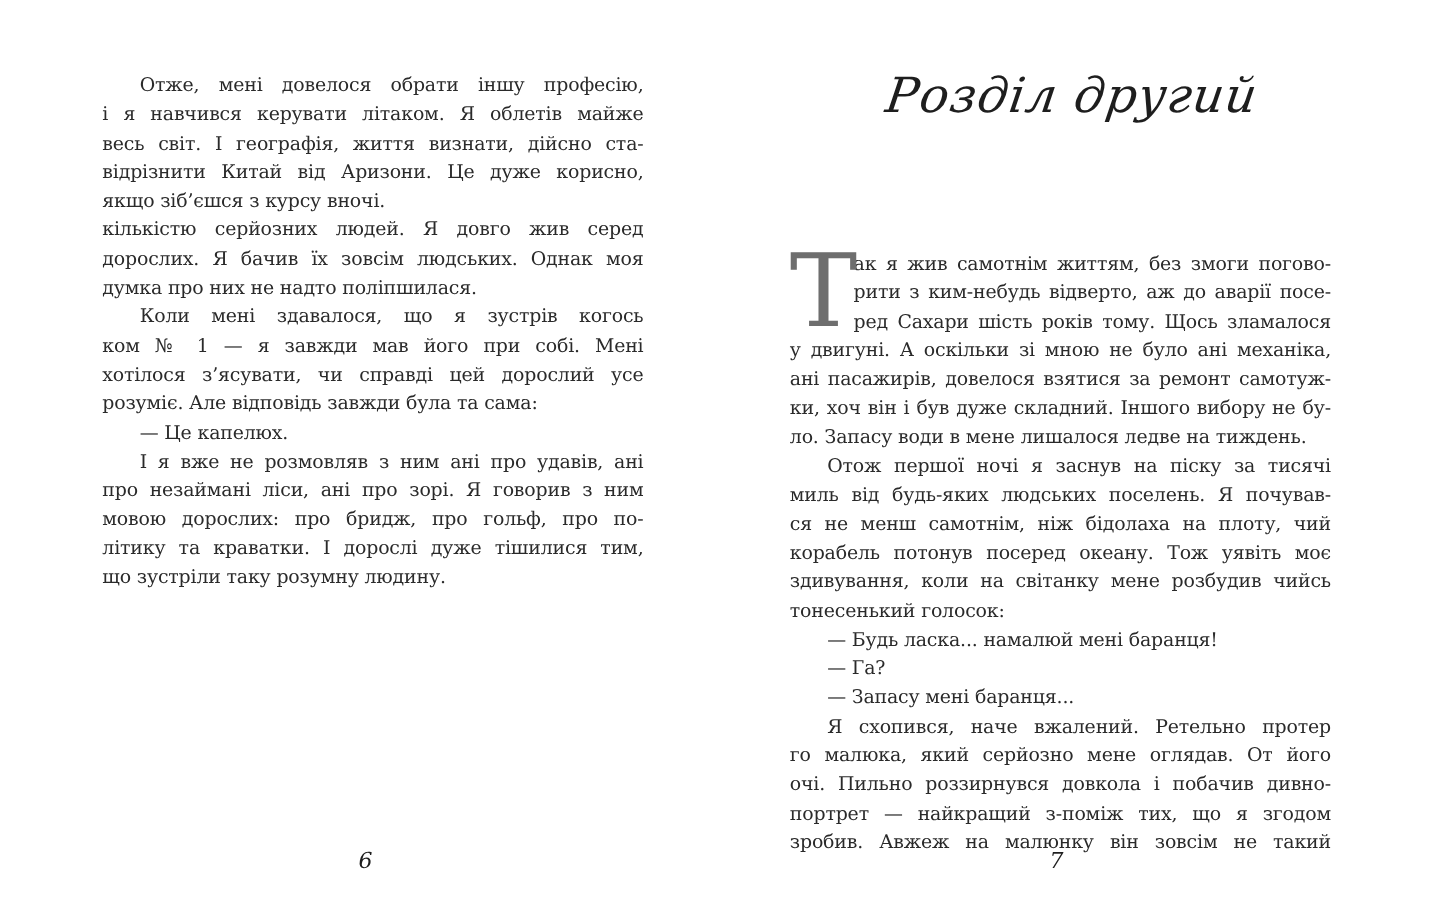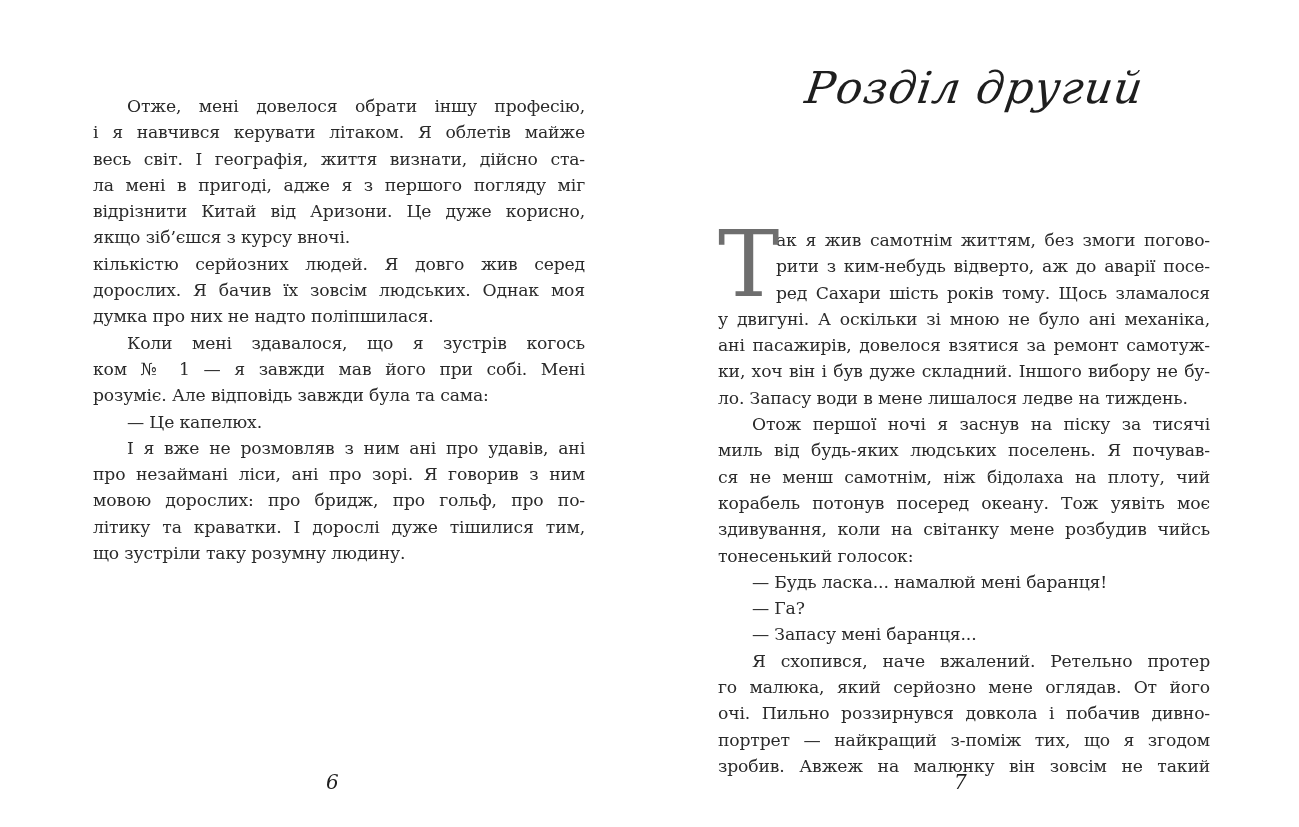--- a/index.html
+++ b/index.html
@@ -2,21 +2,21 @@
 <html><head>
 <meta charset="utf-8">
 <style>
   html, body { margin: 0; padding: 0; background: #ffffff; }
   body { width: 1299px; height: 827px; position: relative; overflow: hidden;
          font-family: "DejaVu Serif", "Liberation Serif", serif; color: #2a2a2a; }
   .page { position: absolute; top: 0; height: 827px; }
   .page-left { left: 0; width: 650px; }
   .page-right { left: 650px; width: 649px; }
   .text-block { position: absolute; font-size: 17.2px; line-height: 26.3px; letter-spacing: -0.15px; }
-  .page-left .text-block { left: 93px; top: 65px; width: 492px; margin-top: 28px; }
+  .page-left .text-block { left: 93px; top: 65px; width: 492px; }
   .page-right .text-block { left: 68px; top: 227px; width: 492px; }
   .line { display: block; white-space: nowrap; text-align: justify; text-align-last: justify; height: 26.3px; }
   .line.last { text-align-last: left; }
   .line.indent { padding-left: 34px; }
   .chapter-title { position: absolute; left: 0; width: 649px; top: 62px; text-align: center;
        font-family: "DejaVu Serif", serif; font-style: italic; font-size: 44px; color: #1e1e1e;
        letter-spacing: 1px; transform: skewX(-8deg); }
   .dropcap { position: absolute; left: 0; top: -2px; font-size: 92px; line-height: 80px;
        color: #6e6e6e; font-family: "DejaVu Serif", serif; font-weight: normal; }
   .line.dc { padding-left: 58px; }
@@ -26,28 +26,28 @@
   .page-right .page-number { left: 304px; }
 </style>
 </head>
 <body>
 
 <div class="page page-left">
   <div class="text-block" id="left-text">
       <span class="line indent">Отже, мені довелося обрати іншу професію,</span>
       <span class="line">і я навчився керувати літаком. Я облетів майже</span>
       <span class="line">весь світ. І географія, життя визнати, дійсно ста-</span>
-      <span class="line">ла мені в пригоді, адже я з першого погляду міг</span>
       <span class="line">відрізнити Китай від Аризони. Це дуже корисно,</span>
       <span class="line last">якщо зіб’єшся з курсу вночі.</span>
       <span class="line">кількістю серйозних людей. Я довго жив серед</span>
       <span class="line">дорослих. Я бачив їх зовсім людських. Однак моя</span>
       <span class="line last">думка про них не надто поліпшилася.</span>
       <span class="line indent">Коли мені здавалося, що я зустрів когось</span>
       <span class="line">ком № 1 — я завжди мав його при собі. Мені</span>
+      <span class="line">хотілося з’ясувати, чи справді цей дорослий усе</span>
       <span class="line last">розуміє. Але відповідь завжди була та сама:</span>
       <span class="line indent last">— Це капелюх.</span>
       <span class="line indent">І я вже не розмовляв з ним ані про удавів, ані</span>
       <span class="line">про незаймані ліси, ані про зорі. Я говорив з ним</span>
       <span class="line">мовою дорослих: про бридж, про гольф, про по-</span>
       <span class="line">літику та краватки. І дорослі дуже тішилися тим,</span>
       <span class="line last">що зустріли таку розумну людину.</span>
     </div>
   <div class="page-number">6</div>
 </div>

